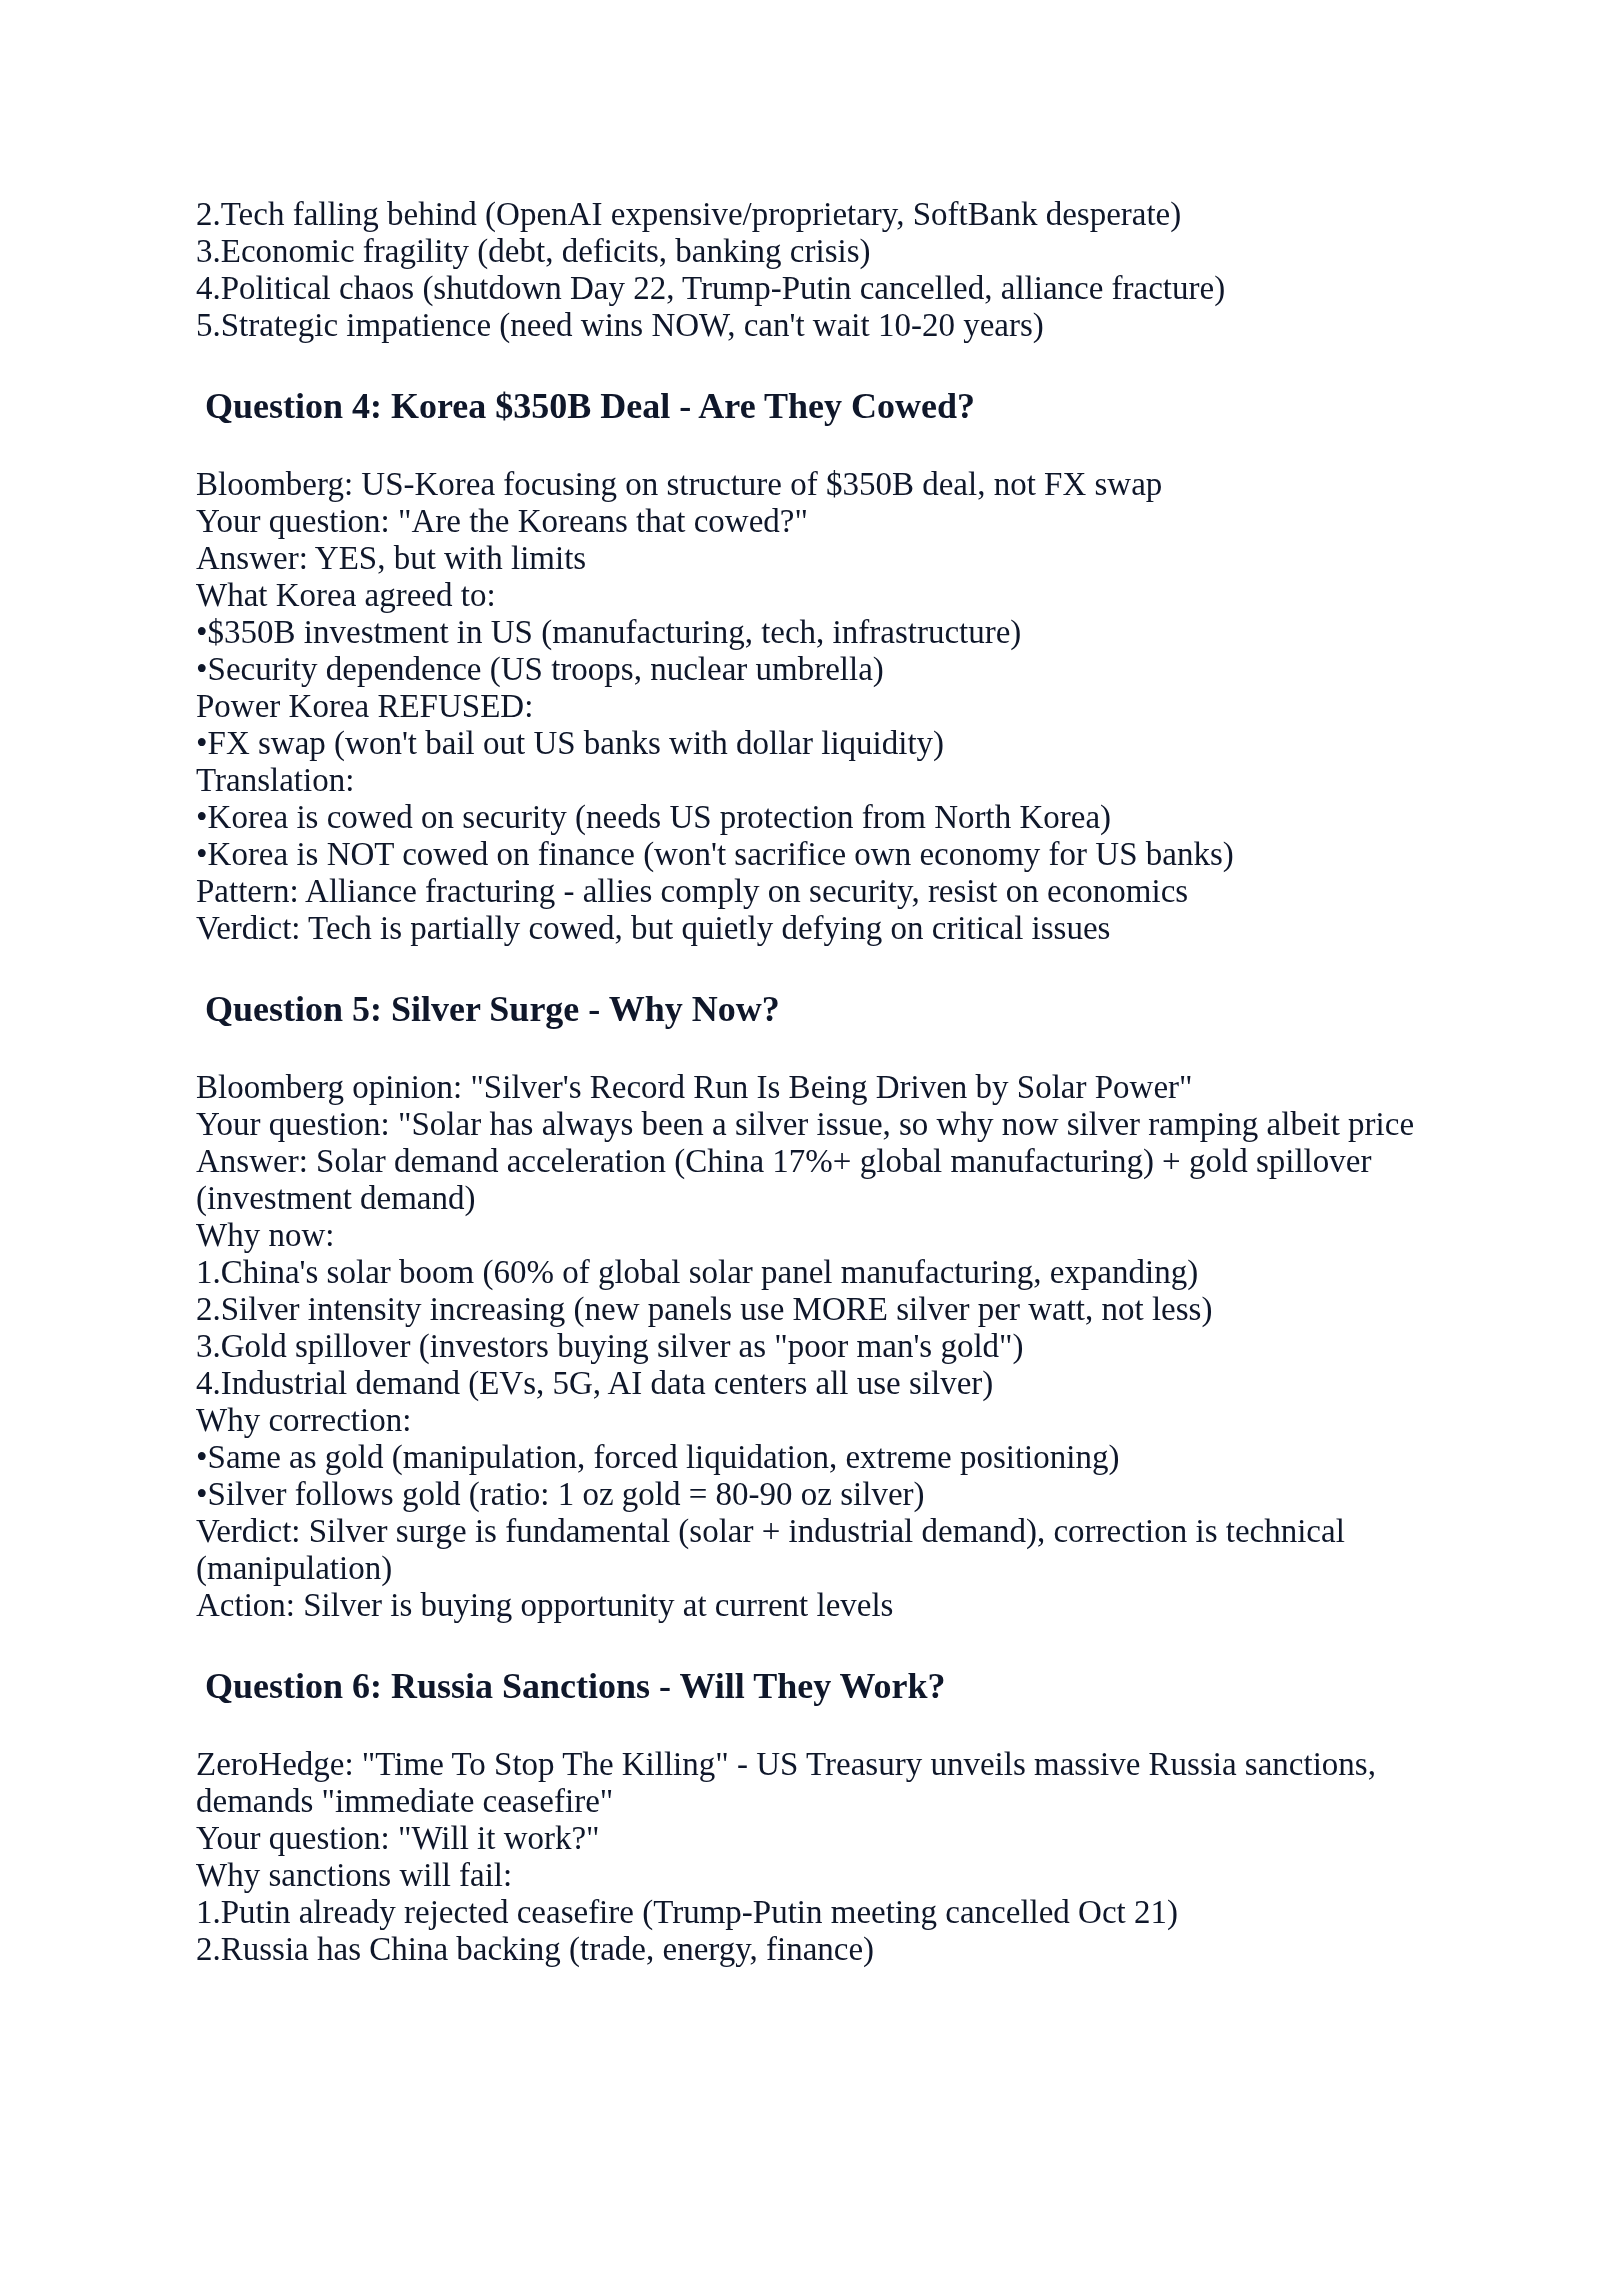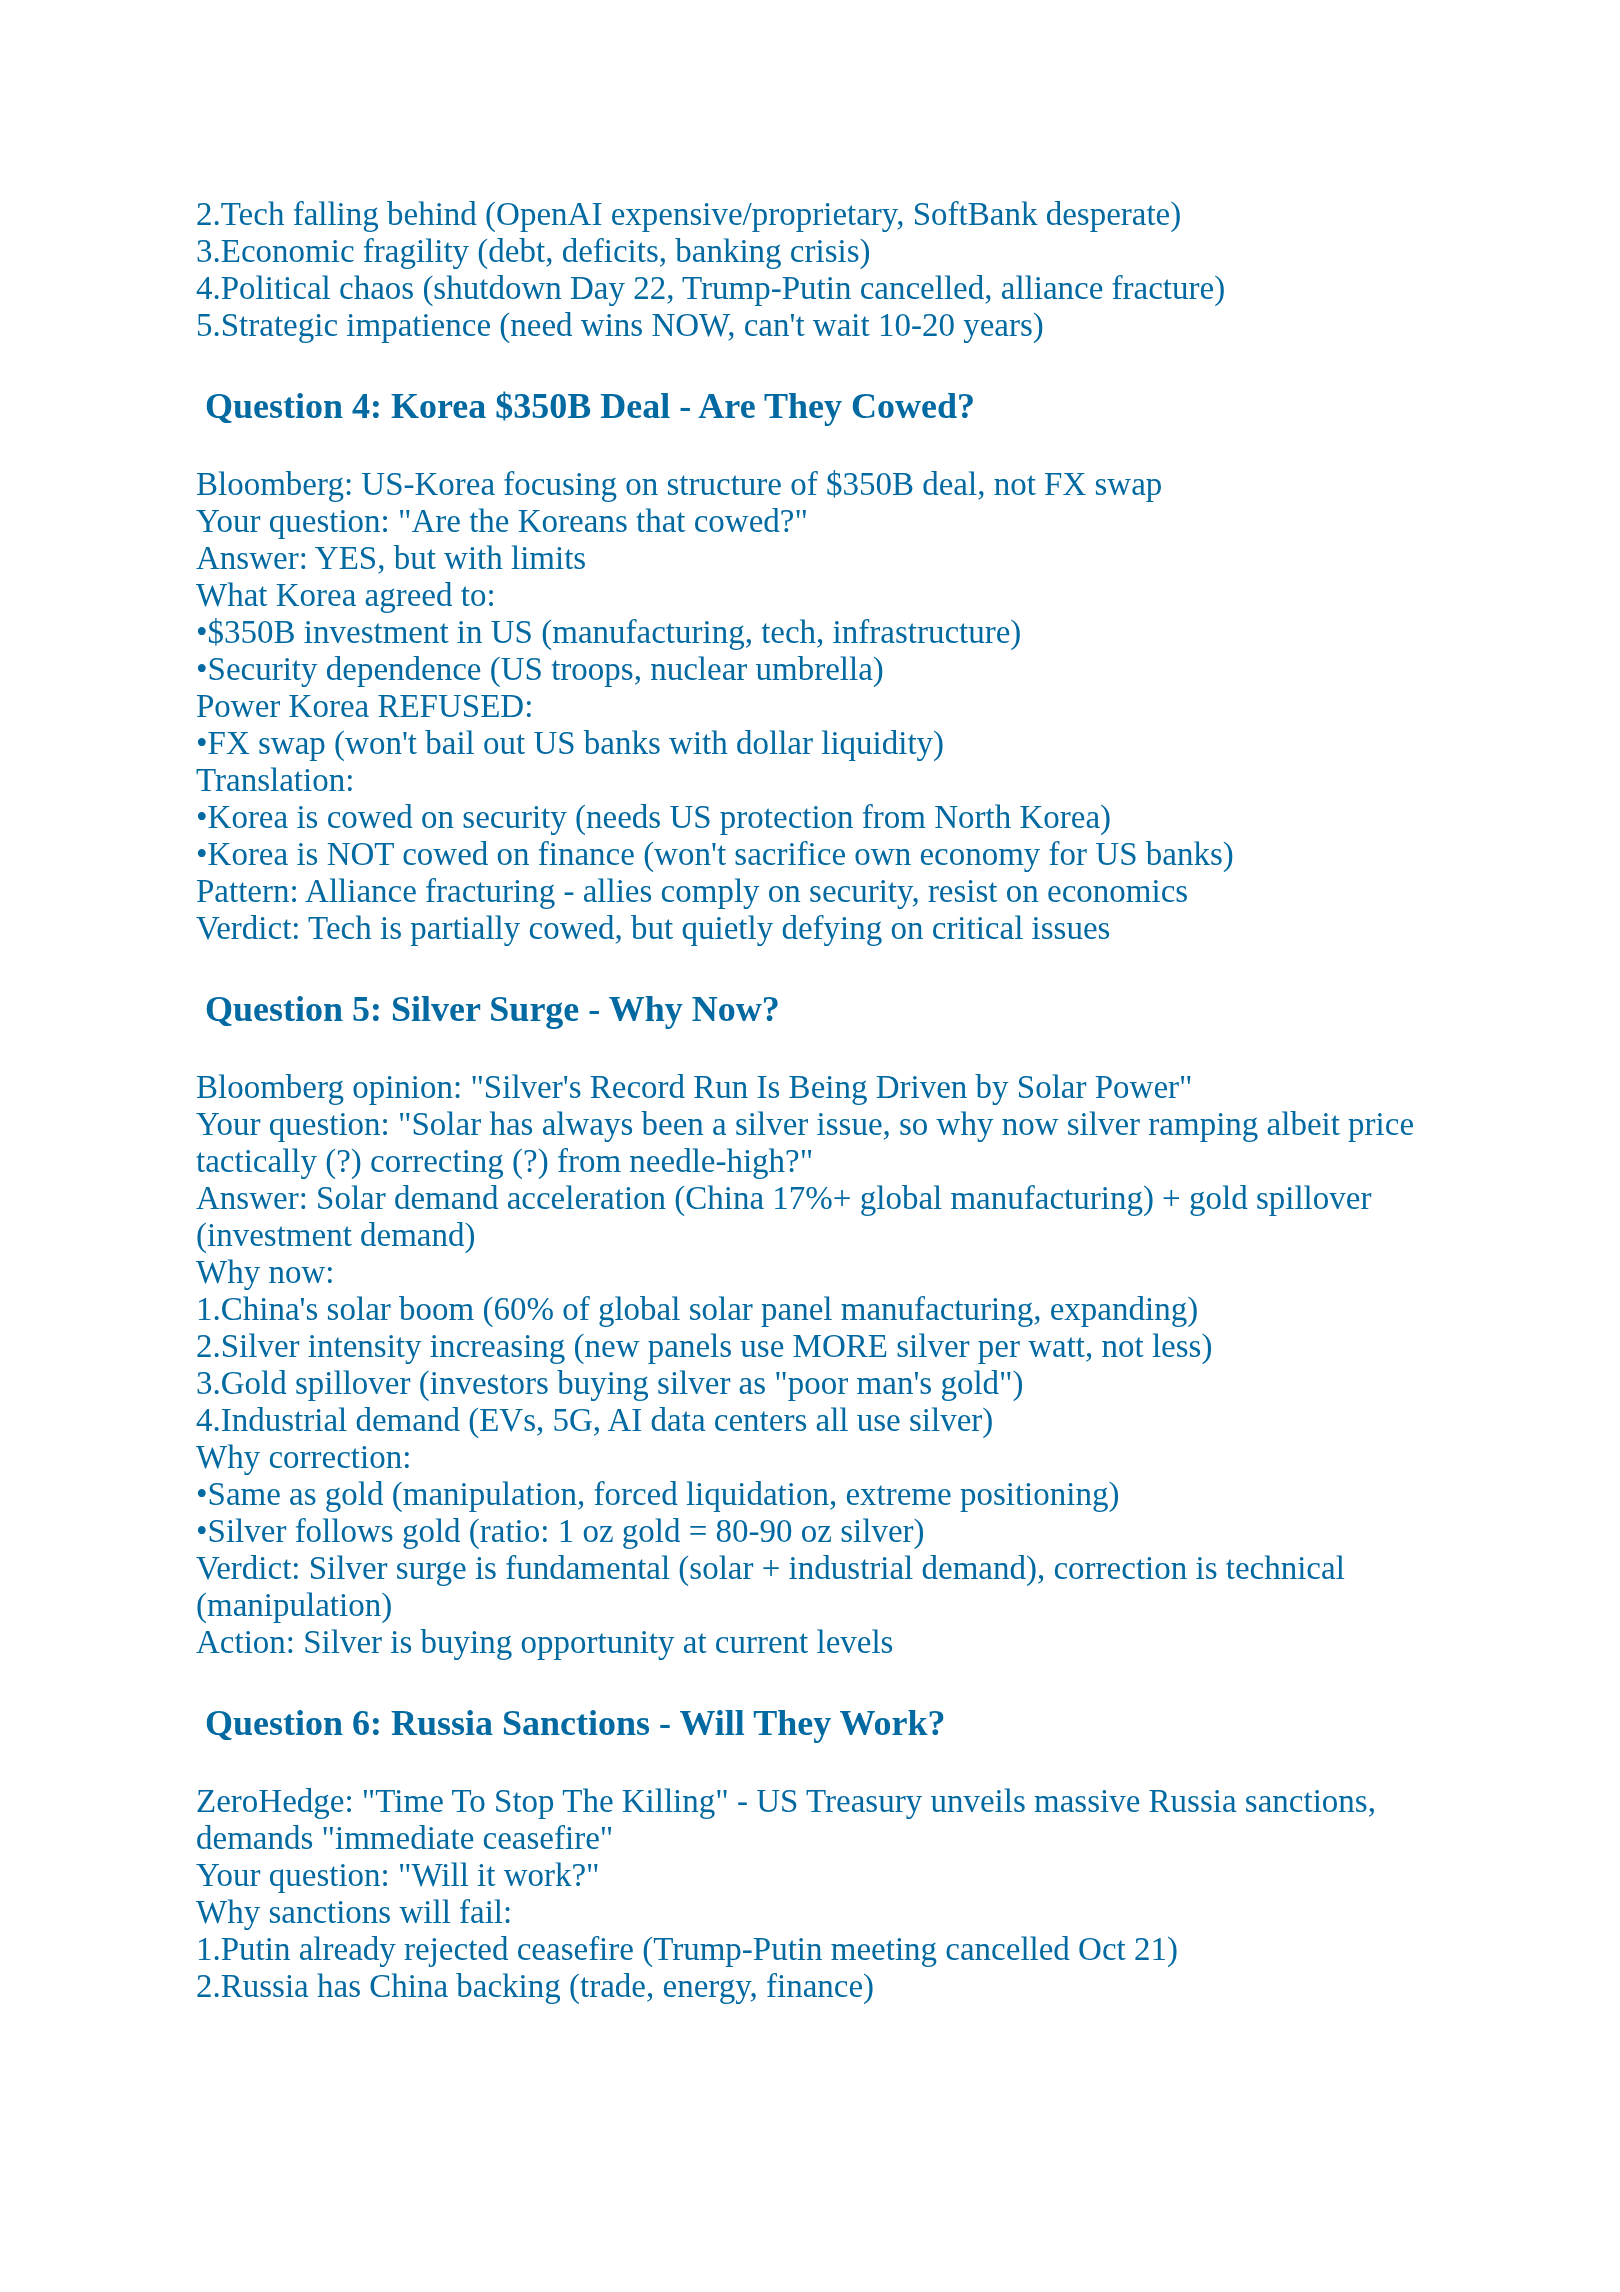--- a/index.html
+++ b/index.html
@@ -12,21 +12,21 @@
     width: 1620px;
     height: 2293px;
     background: #ffffff;
     overflow: hidden;
   }
   .content {
     position: absolute;
     left: 196px;
     top: 196px;
     width: 1228px;
-    color: #0369a1;
+    color: #0f172a;
   }
   .paragraph {
     margin: 0;
   }
   .paragraph .line {
     font-family: "Liberation Serif", serif;
     font-size: 33px;
     line-height: 37px;
     white-space: pre;
   }
@@ -70,21 +70,20 @@
         <div class="line">•Korea is NOT cowed on finance (won't sacrifice own economy for US banks)</div>
         <div class="line">Pattern: Alliance fracturing - allies comply on security, resist on economics</div>
         <div class="line">Verdict: Tech is partially cowed, but quietly defying on critical issues</div>
       </div>
       <div class="heading">
         <div class="line">Question 5: Silver Surge - Why Now?</div>
       </div>
       <div class="paragraph">
         <div class="line">Bloomberg opinion: "Silver's Record Run Is Being Driven by Solar Power"</div>
         <div class="line">Your question: "Solar has always been a silver issue, so why now silver ramping albeit price</div>
-        <div class="line">tactically (?) correcting (?) from needle-high?"</div>
         <div class="line">Answer: Solar demand acceleration (China 17%+ global manufacturing) + gold spillover</div>
         <div class="line">(investment demand)</div>
         <div class="line">Why now:</div>
         <div class="line">1.China's solar boom (60% of global solar panel manufacturing, expanding)</div>
         <div class="line">2.Silver intensity increasing (new panels use MORE silver per watt, not less)</div>
         <div class="line">3.Gold spillover (investors buying silver as "poor man's gold")</div>
         <div class="line">4.Industrial demand (EVs, 5G, AI data centers all use silver)</div>
         <div class="line">Why correction:</div>
         <div class="line">•Same as gold (manipulation, forced liquidation, extreme positioning)</div>
         <div class="line">•Silver follows gold (ratio: 1 oz gold = 80-90 oz silver)</div>

